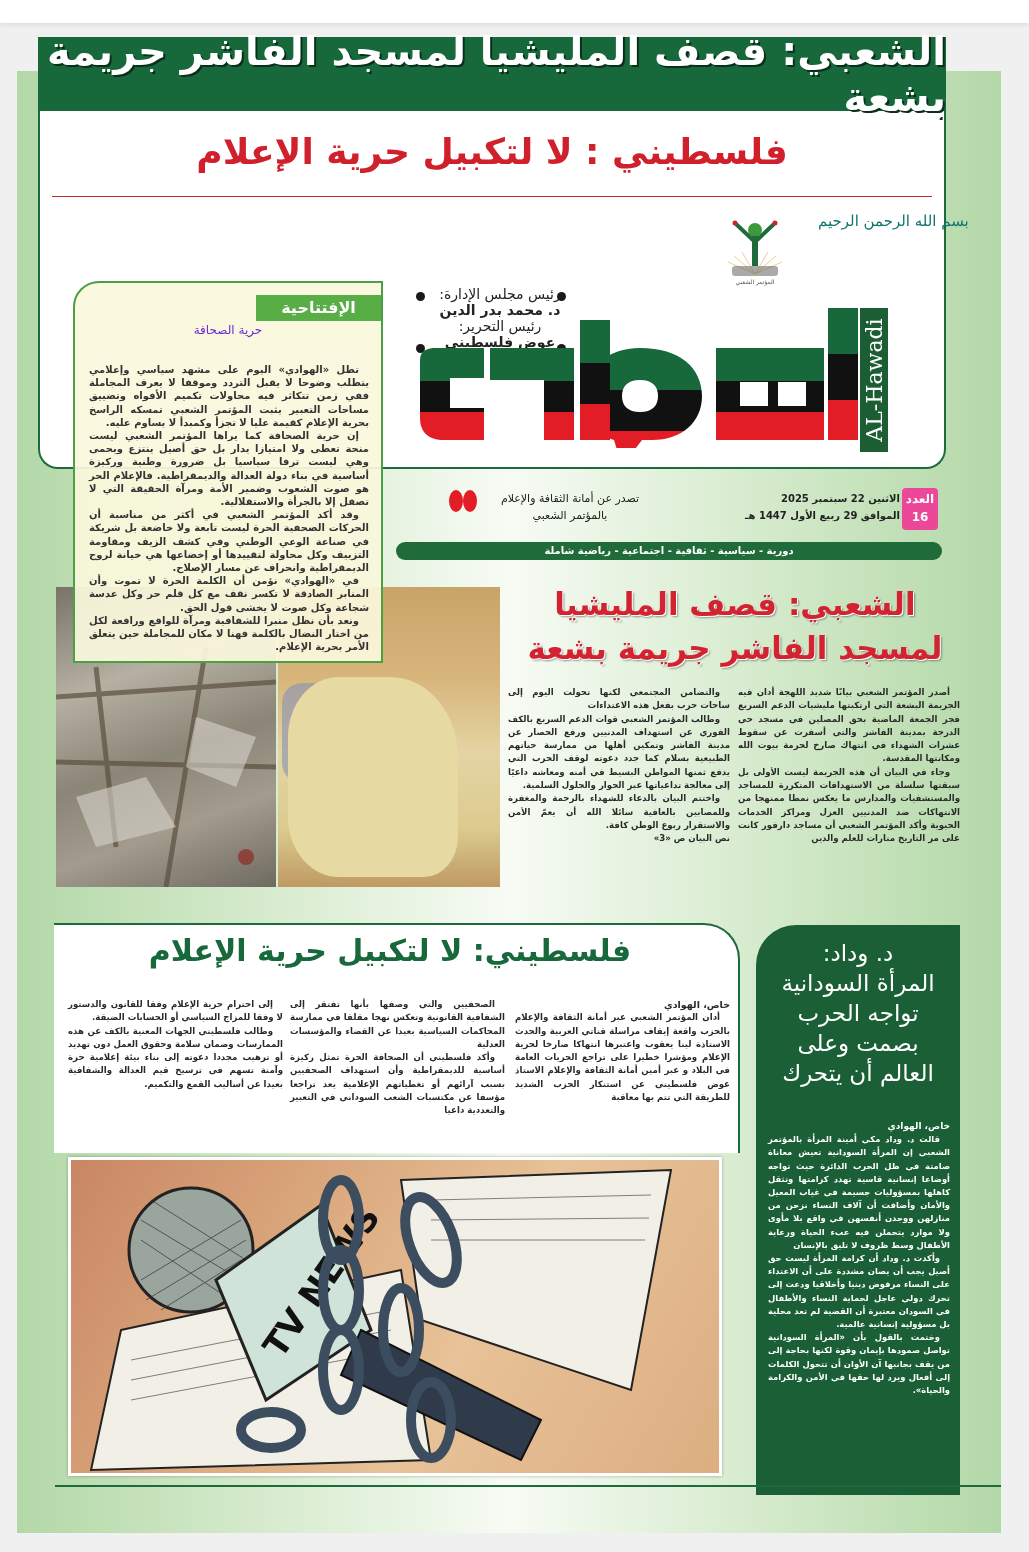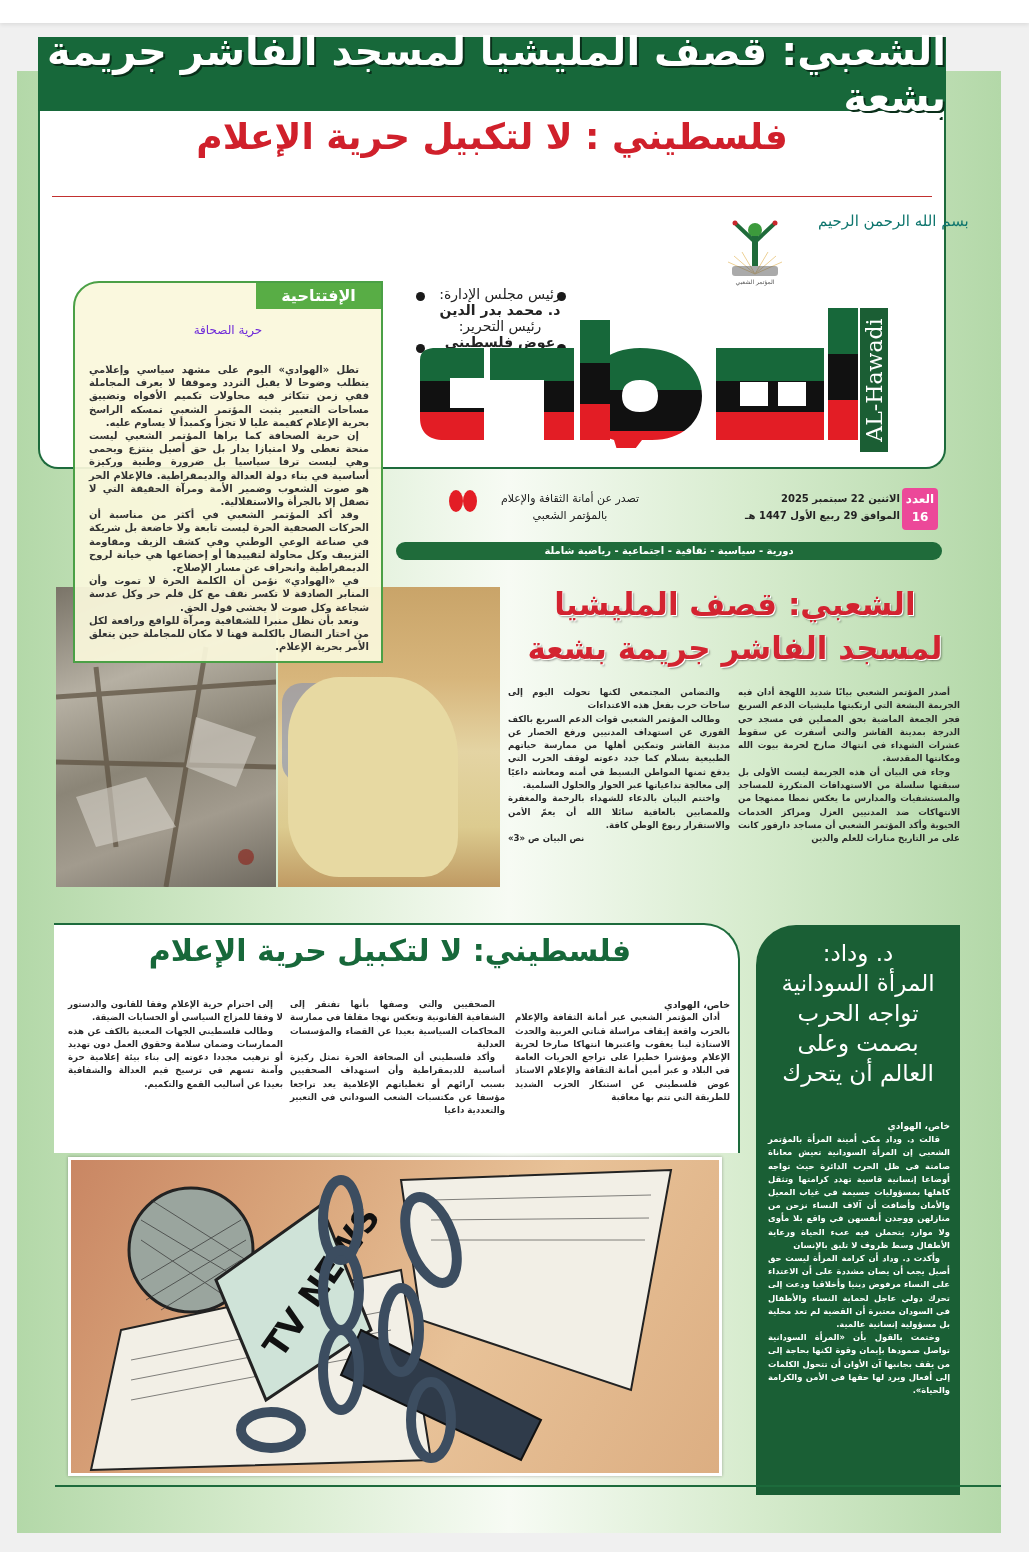--- a/index.html
+++ b/index.html
@@ -13,21 +13,21 @@
 
   .hdr-box { position: absolute; left: 38px; top: 37px; width: 908px; height: 432px; background: #ffffff;
              border-radius: 0 0 20px 20px; border: 2px solid #1d6b3c; border-top: none; }
 
   .headline-banner { position: absolute; left: 38px; top: 37px; width: 908px; height: 74px; background: #17683a;
                      display: flex; align-items: center; justify-content: center; direction: rtl; }
   .headline-banner span { color: #fff; font-family: "DejaVu Sans", sans-serif; font-weight: bold; font-size: 40px;
                           text-shadow: 2px 2px 0 #0a2f1a; }
 
   .subheadline { position: absolute; left: 38px; top: 116px; width: 908px; height: 70px; display: flex;
-                 align-items: flex-start; justify-content: center; direction: rtl; }
+                 align-items: center; justify-content: center; direction: rtl; }
   .subheadline span { color: #d0202b; font-weight: bold; font-size: 36px; }
   .red-rule { position: absolute; left: 52px; top: 196px; width: 880px; height: 1px; background: #c2302f; }
 
   
   .basmala { position: absolute; left: 818px; top: 212px; font-family: "DejaVu Serif", serif; font-size: 15px; color: #0f766e; direction: rtl; }
   .logo { position: absolute; left: 722px; top: 216px; width: 66px; height: 90px; }
   .logo-caption { position: absolute; left: 722px; top: 278px; width: 66px; text-align: center; font-size: 6px; color: #555; }
 
   .paper-name { position: absolute; left: 418px; top: 308px; width: 465px; height: 140px; }
   .paper-name svg { width: 100%; height: 100%; }
@@ -44,40 +44,40 @@
   .date-block { position: absolute; left: 740px; top: 490px; width: 160px; direction: rtl; text-align: right; font-size: 10px; font-weight: bold; color: #222; line-height: 17px; }
   .publisher { position: absolute; left: 475px; top: 490px; width: 190px; direction: rtl; text-align: center; font-size: 11px; font-weight: normal; color: #222; line-height: 17px; }
   .quote-mark { position: absolute; left: 448px; top: 488px; width: 30px; height: 26px; }
 
   .tagline-bar { position: absolute; left: 396px; top: 542px; width: 546px; height: 18px; background: #1f6b3a; border-radius: 9px;
                  color: #fff; font-size: 10px; font-weight: bold; direction: rtl; text-align: center; line-height: 18px; }
 
   
   .editorial { position: absolute; left: 73px; top: 281px; width: 310px; height: 382px; background: rgba(250,248,220,0.93);
                border: 2px solid #4ba046; border-radius: 26px 0 0 0; overflow: hidden; }
-  .ed-tab { position: absolute; right: 0; top: 0; width: 125px; height: 26px; background: #58ad45;
+  .ed-tab { position: absolute; right: 0; top: 12px; width: 125px; height: 26px; background: #58ad45;
             color: #fff; font-weight: bold; font-size: 16px; direction: rtl; text-align: center; line-height: 26px; }
   .ed-title { position: absolute; left: 0; top: 40px; width: 100%; text-align: center; direction: rtl; font-size: 12px; color: #6d28d9; }
   .ed-body { position: absolute; left: 14px; top: 80px; width: 280px; direction: rtl; text-align: justify; font-size: 10px; font-weight: bold; line-height: 13.2px; color: #333; }
   .ed-body p { text-indent: 10px; }
 
   
   .photo-left { position: absolute; left: 56px; top: 587px; width: 220px; height: 300px;
                 background: linear-gradient(160deg, #7a7468 0%, #b6b0a3 30%, #8b8577 55%, #a29b8e 75%, #6f6a60 100%); }
   .photo-right { position: absolute; left: 278px; top: 587px; width: 222px; height: 300px;
                  background: linear-gradient(180deg, #c9a469 0%, #d7b57b 30%, #e4d4a3 55%, #dccb8f 80%, #bf9a63 100%); }
   .photo-right .cloth { position: absolute; left: 10px; top: 90px; width: 170px; height: 200px; background: #e7d9a2; border-radius: 30% 40% 20% 30%; }
   .photo-right .blanket { position: absolute; left: 4px; top: 96px; width: 100px; height: 100px; background: #8c95b1; border-radius: 20px; opacity: 0.65; }
 
   
   .art1-title { position: absolute; left: 510px; top: 582px; width: 450px; direction: rtl; text-align: center;
                 font-weight: bold; font-size: 31px; line-height: 44px; color: #d32330; text-shadow: 1px 1px 0 #fff, 2px 2px 2px rgba(0,0,0,0.35); }
   .art1-col { position: absolute; top: 686px; width: 222px; direction: rtl; text-align: justify; font-size: 8.6px; font-weight: bold; line-height: 13.3px; color: #2a2a2a; }
   .art1-col p { text-indent: 10px; }
-  .art1-col .ref { text-align: left; font-weight: bold; text-indent: 0; }
+  .art1-col .ref { text-align: right; font-weight: bold; text-indent: 0; }
 
   
   .art2-box { position: absolute; left: 54px; top: 923px; width: 686px; height: 230px; background: #ffffff;
               border: 2px solid #1d6b3c; border-radius: 0 36px 0 0; border-bottom: none; border-left: none; }
   .art2-title { position: absolute; left: 80px; top: 933px; width: 620px; direction: rtl; text-align: center;
                 font-weight: bold; font-size: 30px; color: #17683a; }
   .art2-col { position: absolute; top: 998px; width: 215px; direction: rtl; text-align: justify; font-size: 8.6px; font-weight: bold; line-height: 13.3px; color: #2a2a2a; }
   .art2-col p { text-indent: 10px; }
   .art2-col .by { text-indent: 0; font-size: 9.5px; }
 

